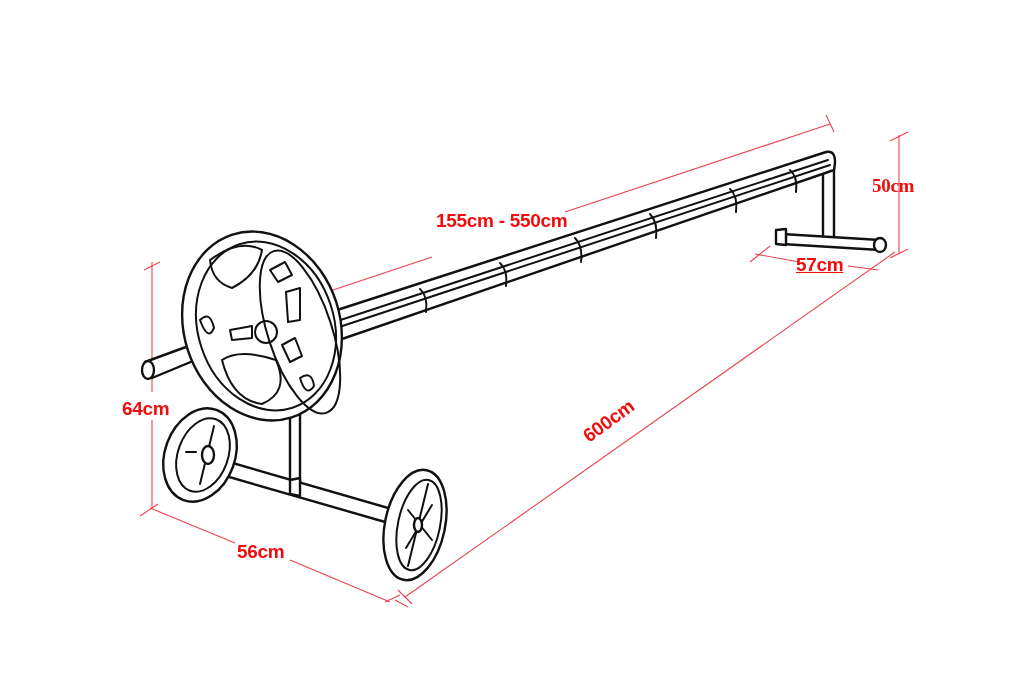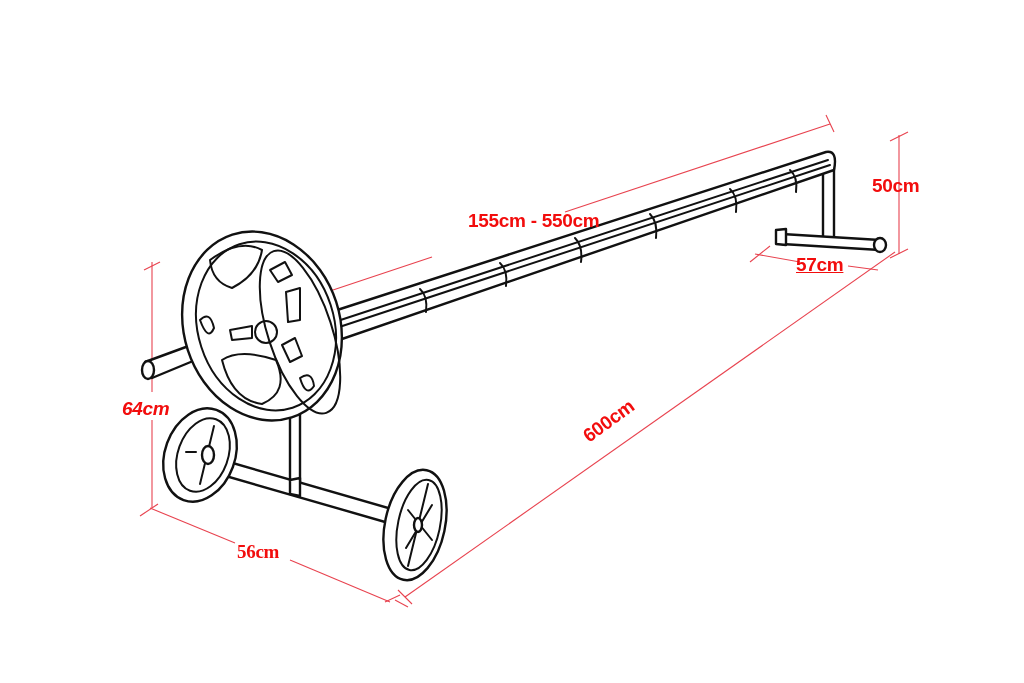--- a/index.html
+++ b/index.html
@@ -100,18 +100,18 @@
     <path class="ink-thin" d="M270 270 L285 262 L292 275 L278 282 Z"></path>
     <path class="ink-thin" d="M286 292 L300 288 L300 320 L288 322 Z"></path>
     <path class="ink-thin" d="M200 320 Q210 310 214 328 Q208 342 200 320 Z"></path>
     <path class="ink-thin" d="M230 330 L252 326 L252 338 L232 340 Z"></path>
     <path class="ink-thin" d="M282 345 L295 338 L302 356 L290 362 Z"></path>
     <path class="ink-thin" d="M300 378 Q312 370 314 386 Q306 398 300 378 Z"></path>
     <circle class="ink-thin" cx="266" cy="332" r="11"></circle>
   </g>
 </svg>
 
-<div class="label" style="left:436px; top:210px;margin-left:32px;">155cm - 550cm</div>
-<div class="label" style="left:872px; top:175px;">50cm</div>
+<div class="label" style="left:436px; top:210px;">155cm - 550cm</div>
+<div class="label" style="left:872px; top:175px;font-family:Liberation Serif, serif;">50cm</div>
 <div class="label" style="left:796px; top:254px;text-decoration:underline;">57cm</div>
-<div class="label" style="left:122px; top:398px;font-style:italic;">64cm</div>
-<div class="label" style="left:237px; top:541px;font-family:Liberation Serif, serif;">56cm</div>
+<div class="label" style="left:122px; top:398px;">64cm</div>
+<div class="label" style="left:237px; top:541px;">56cm</div>
 <div class="label" style="left:592px; top:425px; transform: rotate(-36deg); transform-origin: left bottom;">600cm</div>
 
 </body></html>

